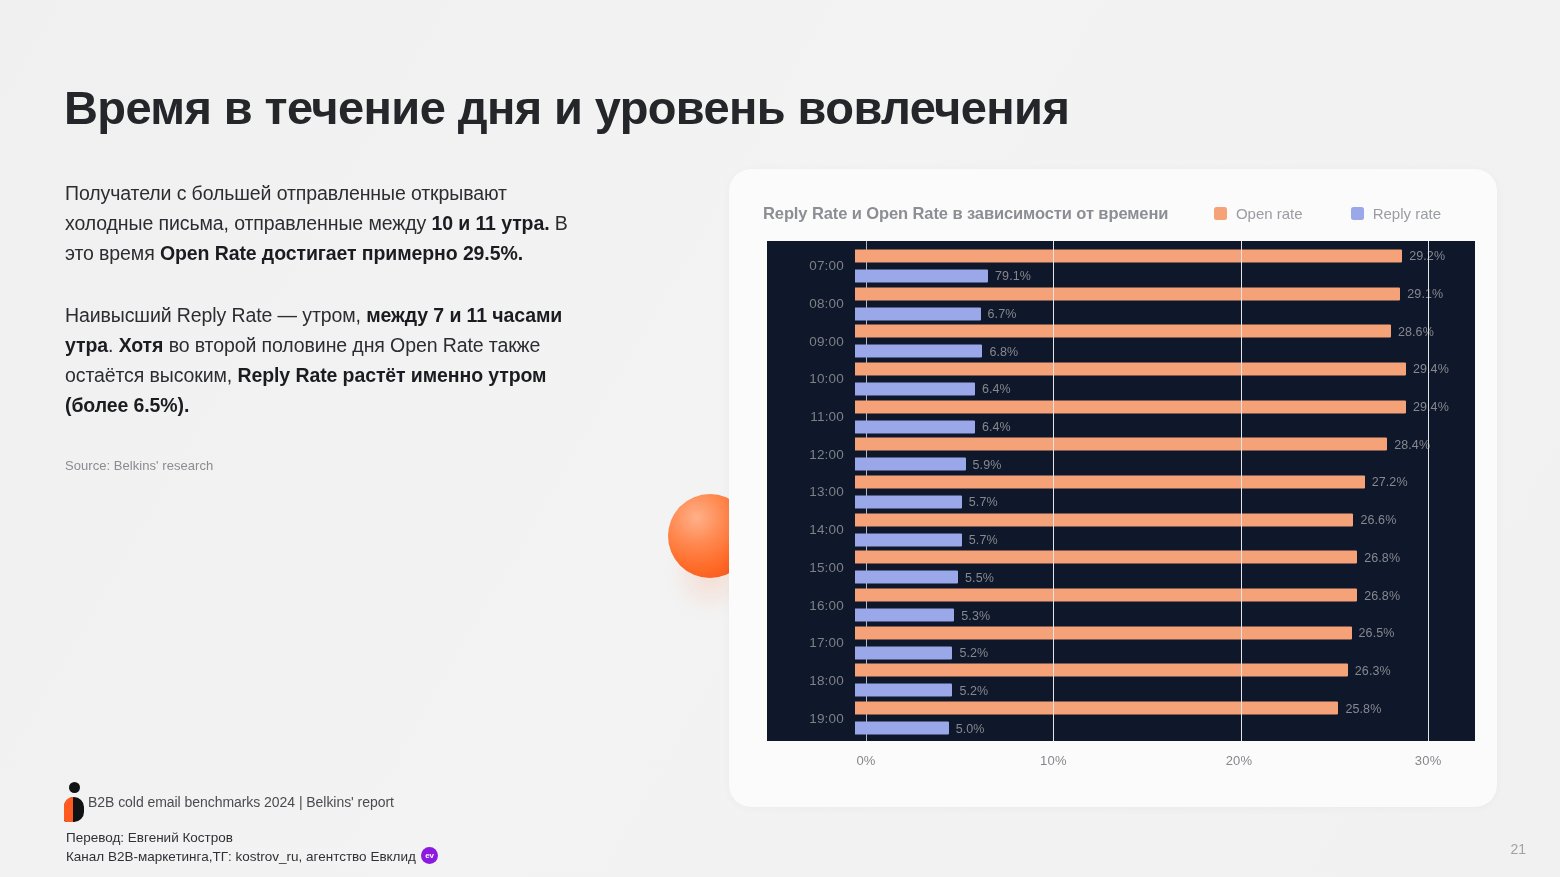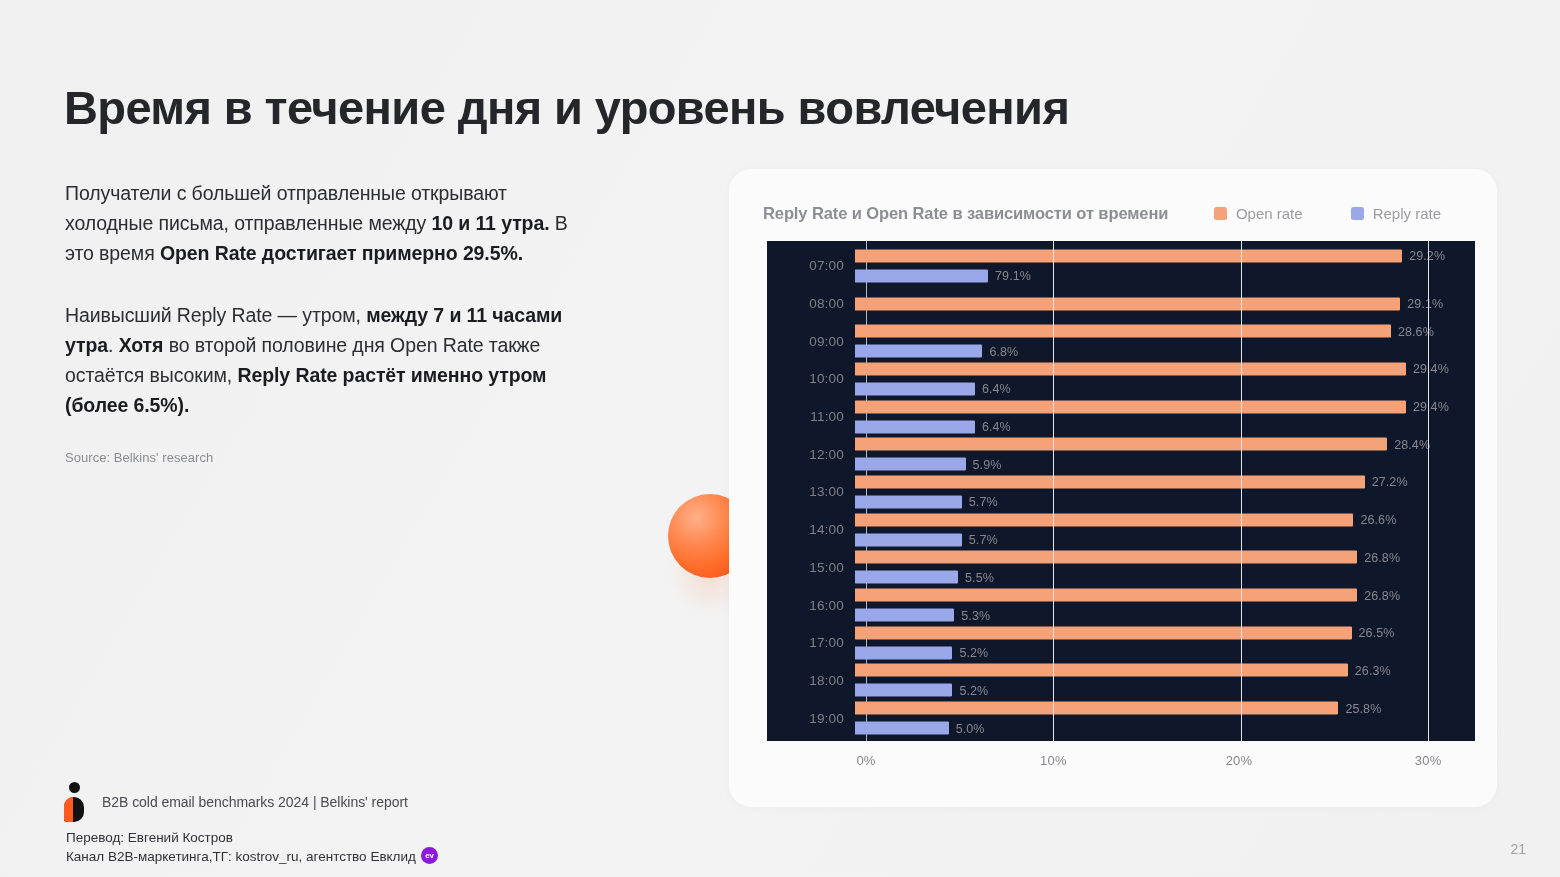--- a/index.html
+++ b/index.html
@@ -47,21 +47,21 @@
   .para {
     font-size: 19.5px;
     line-height: 30px;
     color: #2c2d31;
     letter-spacing: -0.1px;
   }
   .para + .para { margin-top: 32px; }
   .para b { font-weight: 700; color: #1b1c20; }
 
   .source {
-    margin-top: 30px;
+    margin-top: 38px;
     font-size: 13px;
     color: #8a8c90;
     letter-spacing: 0.05px;
   }
 
   
   .sphere-wrap {
     position: absolute;
     left: 668px;
     top: 494px;
@@ -248,21 +248,21 @@
     letter-spacing: 0.2px;
   }
 
   
   .footer-logo-row {
     position: absolute;
     left: 62px;
     top: 782px;
     display: flex;
     align-items: center;
-    gap: 14px;
+    gap: 0;
   }
   .logo-mark {
     position: relative;
     width: 26px;
     height: 40px;
   }
   .logo-head {
     position: absolute;
     left: 7px;
     top: 0;
@@ -386,20 +386,24 @@
               </div>
             </div>
             <div class="row">
               <div class="row-label">08:00</div>
               <div class="bars">
                 <div class="bar-group">
                   <div class="bar-line">
                     <div class="bar bar-open" style="width: 545.289px;"></div>
                     <span class="bar-value">29.1%</span>
                   </div>
+                  <div class="bar-line">
+                    <div class="bar bar-reply" style="width: 125.548px;"></div>
+                    <span class="bar-value">6.7%</span>
+                  </div>
                 </div>
               </div>
             </div>
             <div class="row">
               <div class="row-label">09:00</div>
               <div class="bars">
                 <div class="bar-group">
                   <div class="bar-line">
                     <div class="bar bar-open" style="width: 535.92px;"></div>
                     <span class="bar-value">28.6%</span>

